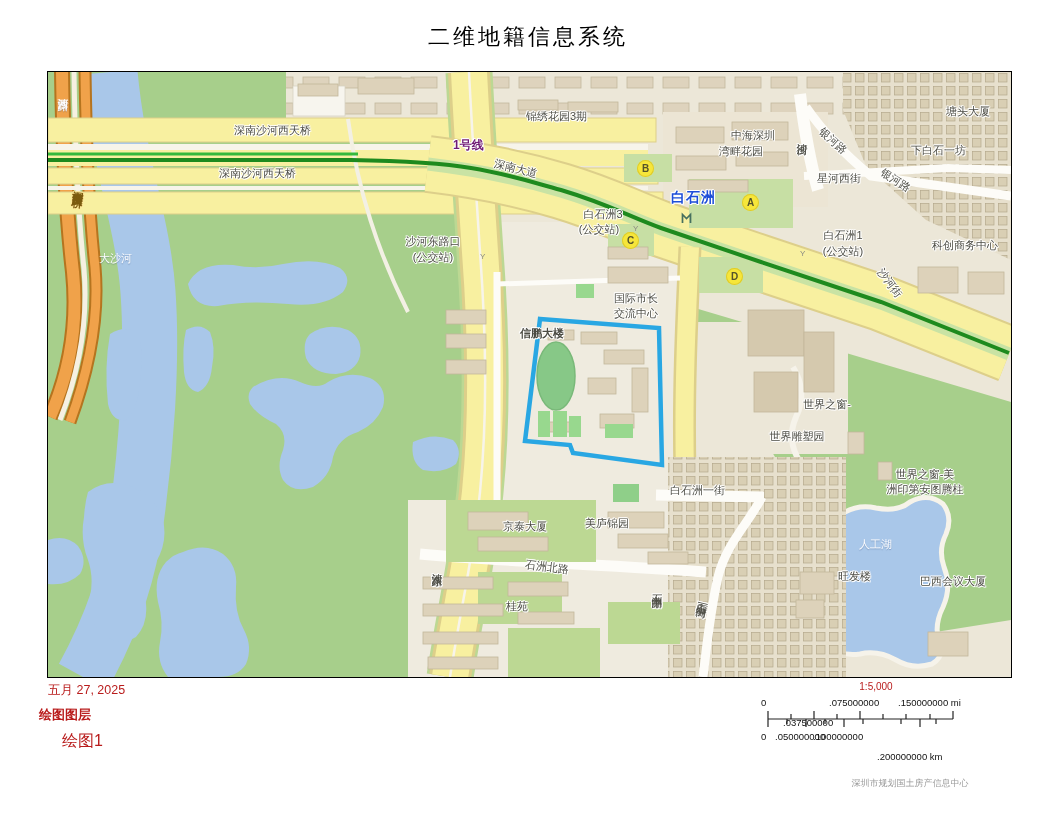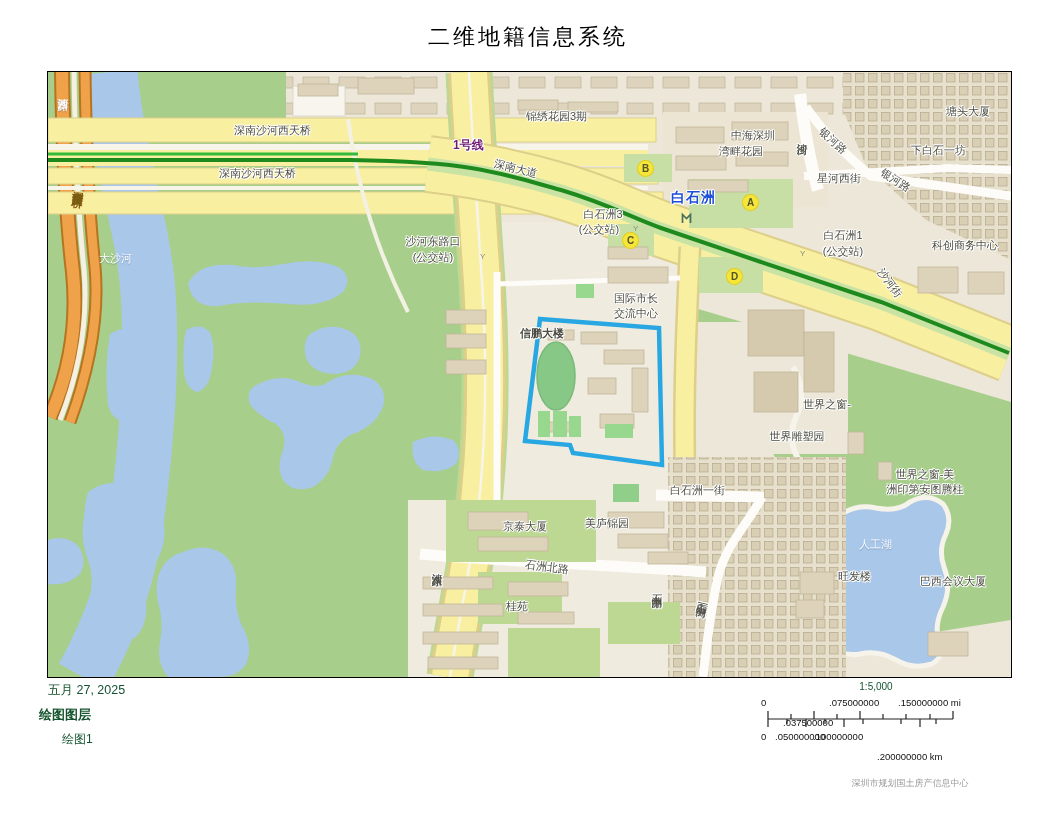--- a/index.html
+++ b/index.html
@@ -18,24 +18,24 @@
   .white{color:#fdfdff;text-shadow:0 1px 1px rgba(40,70,120,.35);}
   .green{color:#701a75;font-weight:bold;font-size:12px;}
   .navy{color:#1d4ed8;font-weight:bold;font-size:14px;letter-spacing:1px;}
   .bridge{color:#7c5c10;font-weight:bold;
           text-shadow:-1px 0 #ffe89a,1px 0 #ffe89a,0 -1px #ffe89a,0 1px #ffe89a;}
   .ctr{text-align:center;}
   .exit{position:absolute;width:17px;height:17px;border-radius:50%;background:#f6e63a;
         color:#55542a;font-size:10px;font-weight:bold;line-height:17px;text-align:center;
         box-shadow:inset 0 0 0 1px #ddcb2c;}
   .busicon{font-size:8px;color:#8a8a82;text-shadow:none;}
-  .foot{position:absolute;color:#14532d;}
+  .foot{position:absolute;color:#b91c1c;}
   #date{left:48px;top:682px;font-size:12.5px;}
   #legendTitle{left:39px;top:706px;font-size:13px;font-weight:bold;}
-  #legendItem{left:62px;top:731px;font-size:12px;}
+  #legendItem{left:62px;top:731px;font-size:16px;}
   #scaleRatio{left:806px;top:681px;width:140px;text-align:center;font-size:10px;}
   .scalelbl{position:absolute;font-size:9.5px;color:#111;white-space:nowrap;}
   #watermark{left:820px;top:777px;width:180px;text-align:center;font-size:9px;color:#9a9a9a;}
 </style>
 </head>
 <body>
 
 <div id="page">
 
   <div id="title">二维地籍信息系统</div>

